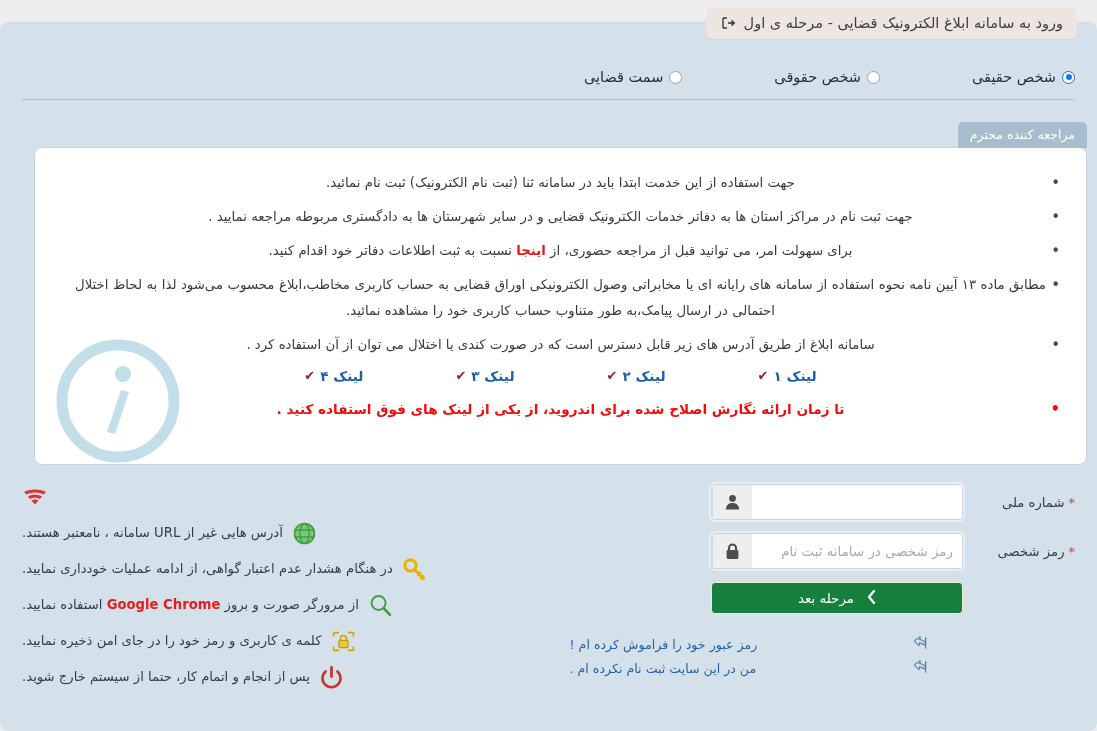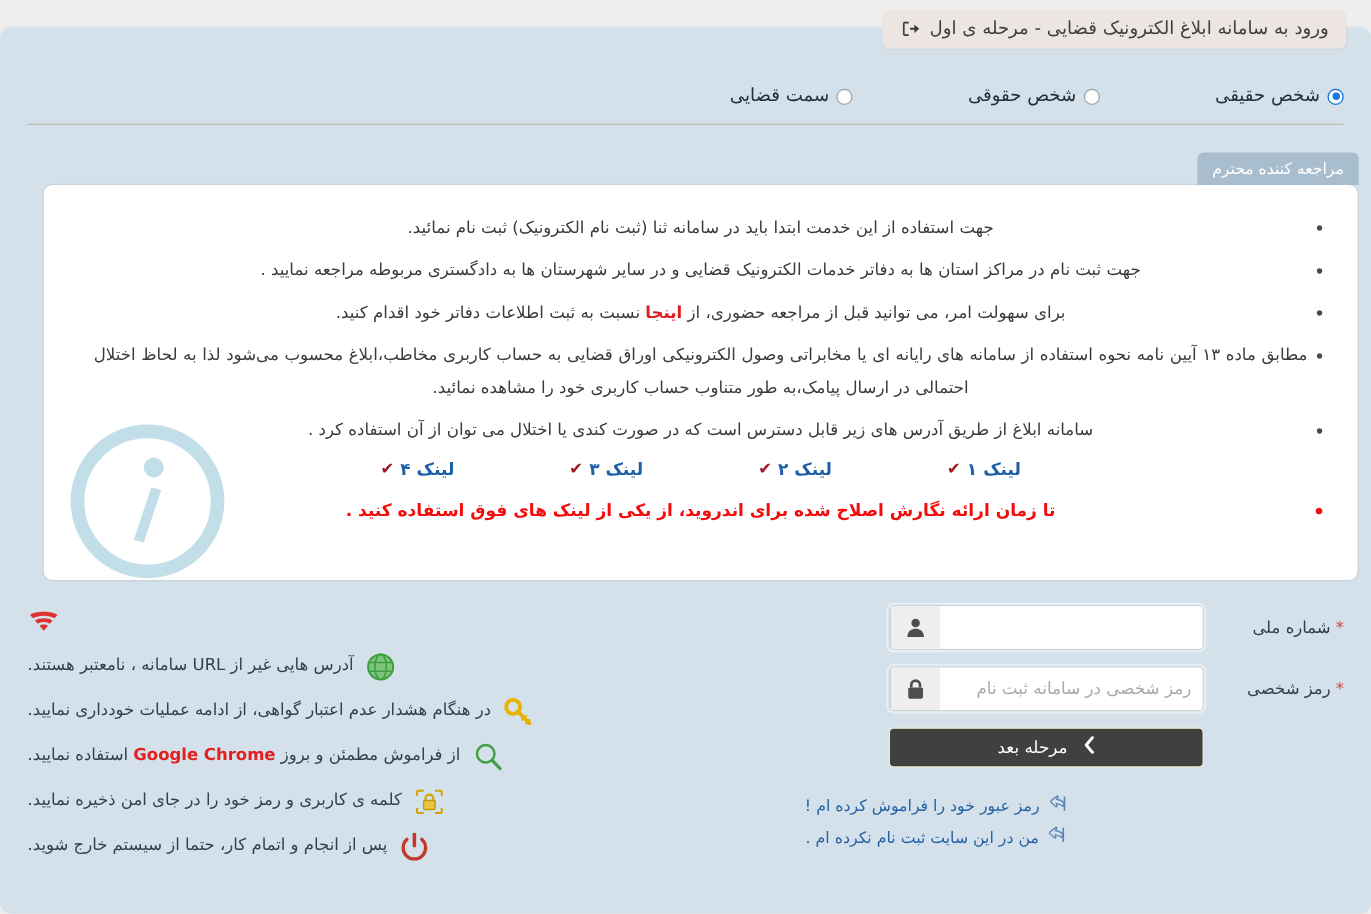--- a/index.html
+++ b/index.html
@@ -234,21 +234,21 @@
     text-align: right;
     direction: rtl;
     background: #fff;
     min-width: 0;
   }
   .input-group input::placeholder { color: #a9a9a9; }
   .next-btn {
     width: 252px;
     margin-right: 112px;
     height: 32px;
-    background: #404040;
+    background: #15803d;
     border: 1px solid #f3eccf;
     border-radius: 4px;
     color: #ffffff;
     font-size: 13.4px;
     font-family: "DejaVu Sans", "Liberation Sans", sans-serif;
     cursor: pointer;
     display: flex;
     align-items: center;
     justify-content: center;
     gap: 13px;
@@ -257,21 +257,21 @@
   .help-links { margin: 22px 0 0 0; padding-right: 8px; }
   .help-link {
     display: flex;
     flex-direction: row;
     align-items: center;
     gap: 6px;
     color: #2463a8;
     font-size: 12.6px;
     text-decoration: none;
     margin-bottom: 8px;
-    justify-content: center;
+    justify-content: space-between;
     padding-right: 140px;
   }
   .hand-icon { color: #5b83b5; font-size: 13px; line-height: 1; }
   
   .tip {
     display: flex;
     flex-direction: row;
     align-items: center;
     justify-content: flex-start;
     gap: 9px;
@@ -484,21 +484,21 @@
           <span class="tip-txt">در هنگام هشدار عدم اعتبار گواهی، از ادامه عملیات خودداری نمایید.</span>
         </div>
 
         <div class="tip">
           <span class="tip-ico">
             <svg width="23" height="23" viewBox="0 0 23 23" aria-hidden="true">
               <circle cx="9.6" cy="9" r="7" fill="none" stroke="#3f9e3f" stroke-width="1.9"></circle>
               <path d="M14.8 14.3 L21 20.8" stroke="#3f9e3f" stroke-width="2.6" stroke-linecap="round"></path>
             </svg>
           </span>
-          <span class="tip-txt"><span>از فراموش مطمئن و بروز </span><span class="chrome-red">Google Chrome</span><span> استفاده نمایید.</span></span>
+          <span class="tip-txt"><span>از مرورگر صورت و بروز </span><span class="chrome-red">Google Chrome</span><span> استفاده نمایید.</span></span>
         </div>
 
         <div class="tip">
           <span class="tip-ico">
             <svg width="23" height="21" viewBox="0 0 23 21" aria-hidden="true">
               <path d="M1.6 1.6 H7 M16 1.6 H21.4 M1.6 1.6 V5.6 M21.4 1.6 V5.6 M1.6 19.4 H7 M16 19.4 H21.4 M1.6 19.4 V15.4 M21.4 19.4 V15.4" stroke="#d3a200" stroke-width="1.6" fill="none"></path>
               <path d="M8.4 9.6 V7.8 a3.1 3.1 0 0 1 6.2 0 V9.6" fill="none" stroke="#d3a200" stroke-width="1.7"></path>
               <rect x="6.9" y="9.4" width="9.2" height="7.2" rx="1" fill="#e8c447" stroke="#c79a00" stroke-width="1.1"></rect>
             </svg>
           </span>

